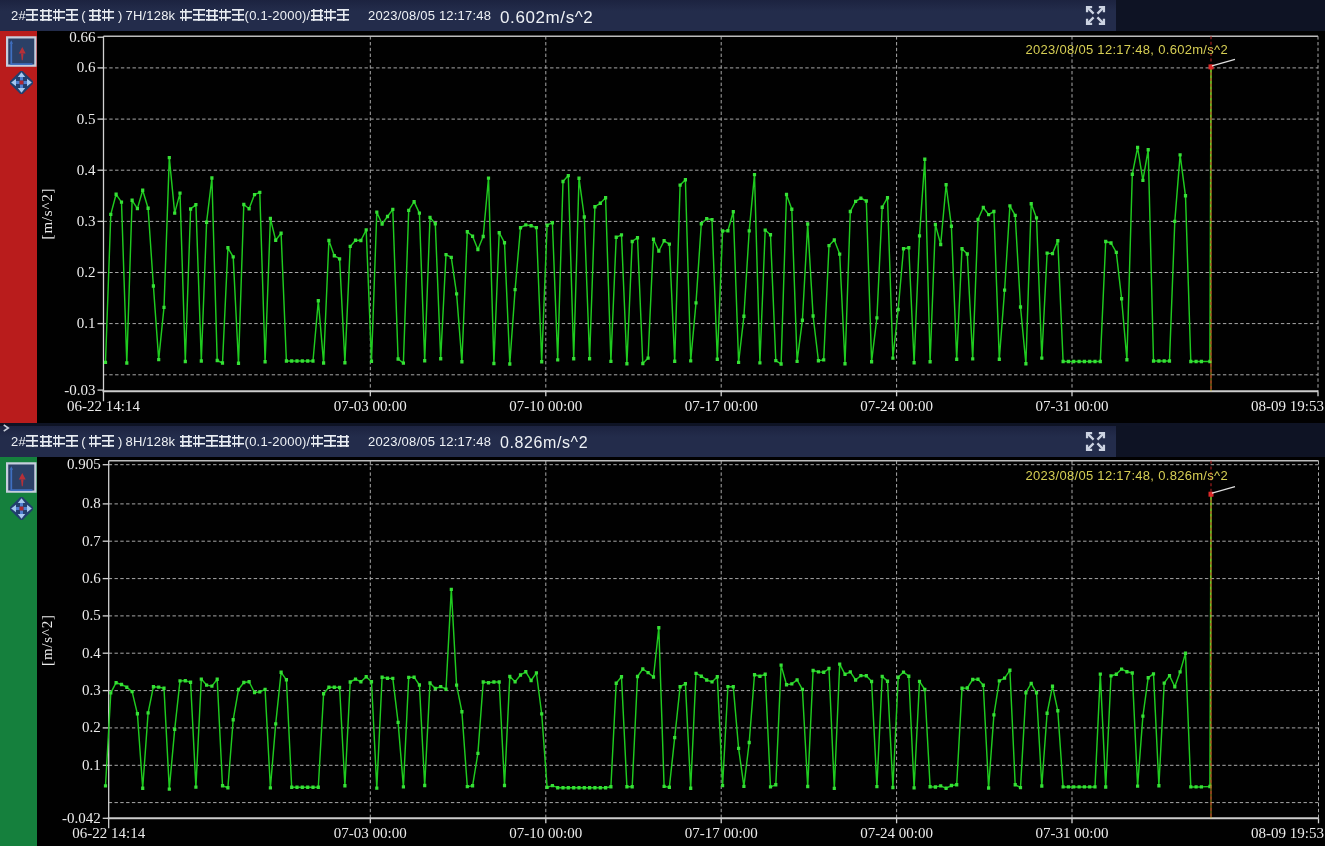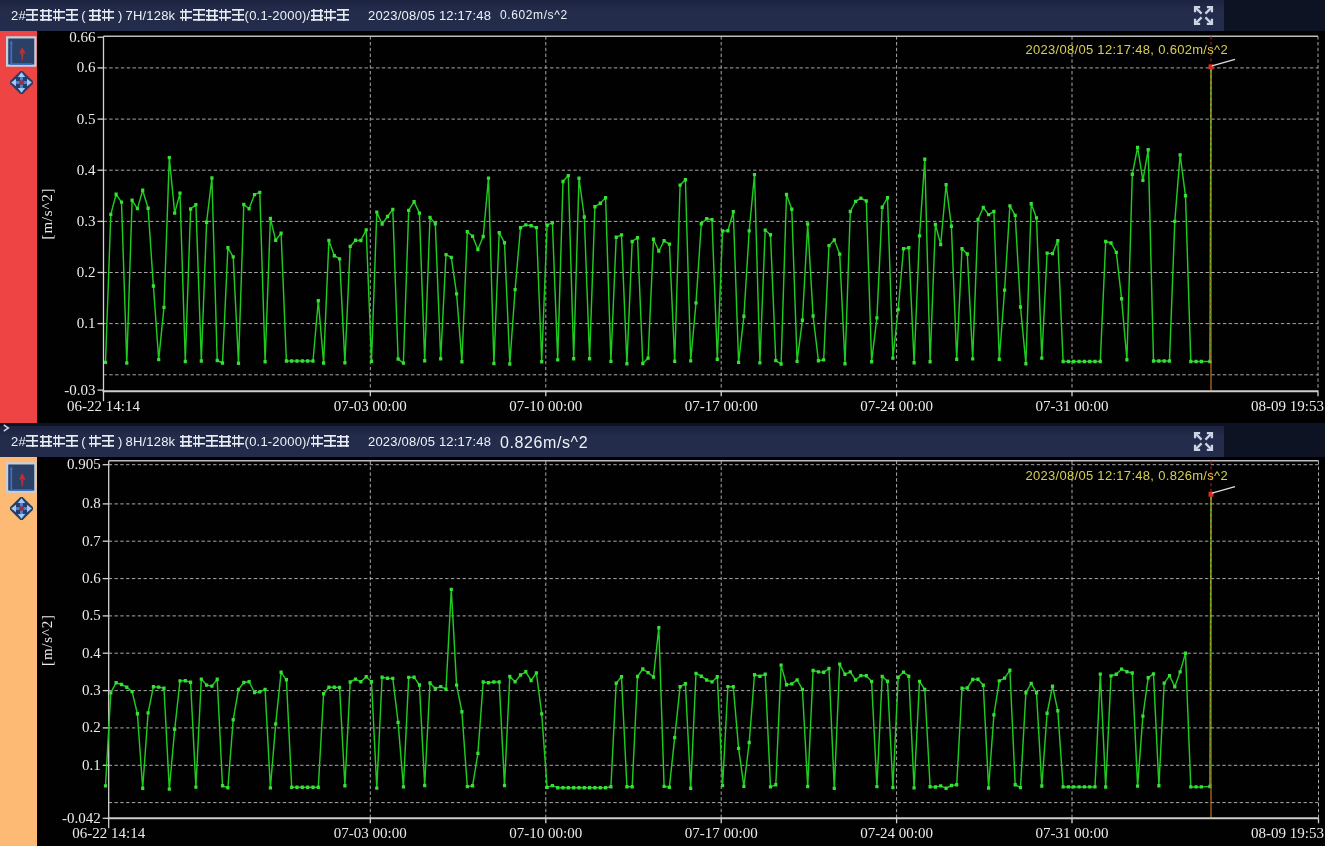--- a/index.html
+++ b/index.html
@@ -1,36 +1,36 @@
 <!DOCTYPE html>
 <html><head><meta charset="utf-8"><style>
 *{margin:0;padding:0;box-sizing:border-box;-webkit-font-smoothing:antialiased}
 body{width:1325px;height:846px;background:#0e1324;font-family:"Liberation Sans",sans-serif;overflow:hidden;border-left:2px solid #0a0d17}
-.tbar{position:absolute;left:0;width:1224px;height:31px;will-change:transform;background:linear-gradient(180deg,#1c2340 0%,#232c4b 35%,#232c4b 100%);padding-left:37px;}
+.tbar{position:absolute;left:0;width:1116px;height:31px;will-change:transform;background:linear-gradient(180deg,#1c2340 0%,#232c4b 35%,#232c4b 100%);padding-left:37px;}
 .tt{position:absolute;top:8px;color:#eef1f5;font-size:13px;white-space:nowrap;letter-spacing:.2px}
 .cj{display:inline-block;width:12px;height:12px;margin:0 .55px -1px .55px;
 background:linear-gradient(#e8ecf2,#e8ecf2) 0 0/100% 1.7px no-repeat,
 linear-gradient(#e8ecf2,#e8ecf2) 0 5px/100% 1.6px no-repeat,
 linear-gradient(#e8ecf2,#e8ecf2) 0 10.4px/100% 1.7px no-repeat,
 linear-gradient(#e8ecf2,#e8ecf2) 5.6px 0/1.6px 100% no-repeat}
 .cj.c1{background:linear-gradient(#e8ecf2,#e8ecf2) 0 1px/100% 1.6px no-repeat,
 linear-gradient(#e8ecf2,#e8ecf2) 0 10.4px/100% 1.7px no-repeat,
 linear-gradient(#e8ecf2,#e8ecf2) 2.5px 0/1.6px 100% no-repeat,
 linear-gradient(#e8ecf2,#e8ecf2) 8.6px 0/1.6px 100% no-repeat,
 linear-gradient(#e8ecf2,#e8ecf2) 0 5.5px/100% 1.6px no-repeat}
 .cj.c2{background:linear-gradient(#e8ecf2,#e8ecf2) 0 1.5px/100% 1.6px no-repeat,
 linear-gradient(#e8ecf2,#e8ecf2) 5.6px 0/1.6px 100% no-repeat,
 linear-gradient(#e8ecf2,#e8ecf2) 2px 0/1.3px 100% no-repeat,
 linear-gradient(#e8ecf2,#e8ecf2) 0 7.5px/100% 1.6px no-repeat,
 linear-gradient(#e8ecf2,#e8ecf2) 0 11.8px/70% 1.5px no-repeat}
 .pw{font-weight:normal;padding:0 3px}
 .sp{display:inline-block;width:0}
 .exp{position:absolute;right:9px;top:4px;width:23px;height:23px}
-.body1{position:absolute;left:0;top:31px;width:1325px;height:391.5px;background:#ef4444}
-.body2{position:absolute;left:0;top:457px;width:1325px;height:389px;background:#fdba74}
+.body1{position:absolute;left:0;top:31px;width:1325px;height:391.5px;background:#b91c1c}
+.body2{position:absolute;left:0;top:457px;width:1325px;height:389px;background:#15803d}
 .blk{position:absolute;left:37px;top:0;right:0;bottom:0;background:#010101}
 .tool{position:absolute;left:6px;top:4.5px;width:30.5px;height:31px}
 .move{position:absolute;left:9.5px;top:39.5px;width:23px;height:23px}
 svg.cht{position:absolute;left:0;top:0;will-change:transform}
 .gd{stroke:#a9a9a9;stroke-width:1;stroke-dasharray:3.4 2.4;fill:none}
 .fr{stroke:#bdbdbd;stroke-width:1.4;fill:none}
 .ax{stroke:#d2d2d2;stroke-width:1.3;fill:none}
 .axb{stroke:#cdcdcd;stroke-width:2;fill:none}
 .tl{fill:#ebebeb;font-family:"Liberation Serif",serif;font-size:15px}
 .te{text-anchor:end}.tm{text-anchor:middle}
@@ -38,21 +38,21 @@
 .mk{stroke:#36e036;stroke-width:3.4;fill:none}
 .rd{stroke:#a62020;stroke-width:1.15;stroke-dasharray:3 2.6;fill:none}
 .ann{fill:#d6ce54;font-size:13px;letter-spacing:.3px;font-family:"Liberation Sans",sans-serif}
 .gap{position:absolute;left:0;top:422.5px;width:1325px;height:34.5px;background:#0e1324}
 .tbar2{top:426px}
 .chev{position:absolute;left:1px;top:423px;width:10px;height:10px}
 </style></head><body>
 <div class="tbar" style="top:0">
     <span class="tt" style="left:11px">2#<i class="cj c0"></i><i class="cj c1"></i><i class="cj c2"></i><i class="cj c0"></i><b class="pw">(</b><i class="cj c1"></i><i class="cj c2"></i><b class="pw">)</b>7H/128k <i class="sp"></i><i class="cj c2"></i><i class="cj c0"></i><i class="cj c1"></i><i class="cj c2"></i><i class="cj c0"></i>(0.1-2000)/<i class="cj c1"></i><i class="cj c2"></i><i class="cj c0"></i></span>
     <span class="tt" style="left:368px">2023/08/05 12:17:48</span>
-    <span class="tt" style="left:500px;font-size:12px;letter-spacing:.6px">0.602m/s^2</span>
+    <span class="tt" style="left:500px;font-size:17px;letter-spacing:.6px">0.602m/s^2</span>
     <svg class="exp" viewBox="0 0 24 24">
 <g stroke="#ccd3e2" stroke-width="2.4" fill="none">
 <path d="M3.2 8.5V3.2H8.5M15.5 3.2h5.3v5.3M20.8 15.5v5.3h-5.3M8.5 20.8H3.2v-5.3"></path>
 <path d="M4 4l6 6M20 4l-6 6M20 20l-6-6M4 20l6-6"></path>
 </g>
     </svg>
   </div>
 <div class="body1">
     <div class="blk"></div>
     <svg class="tool" viewBox="0 0 30 30">

